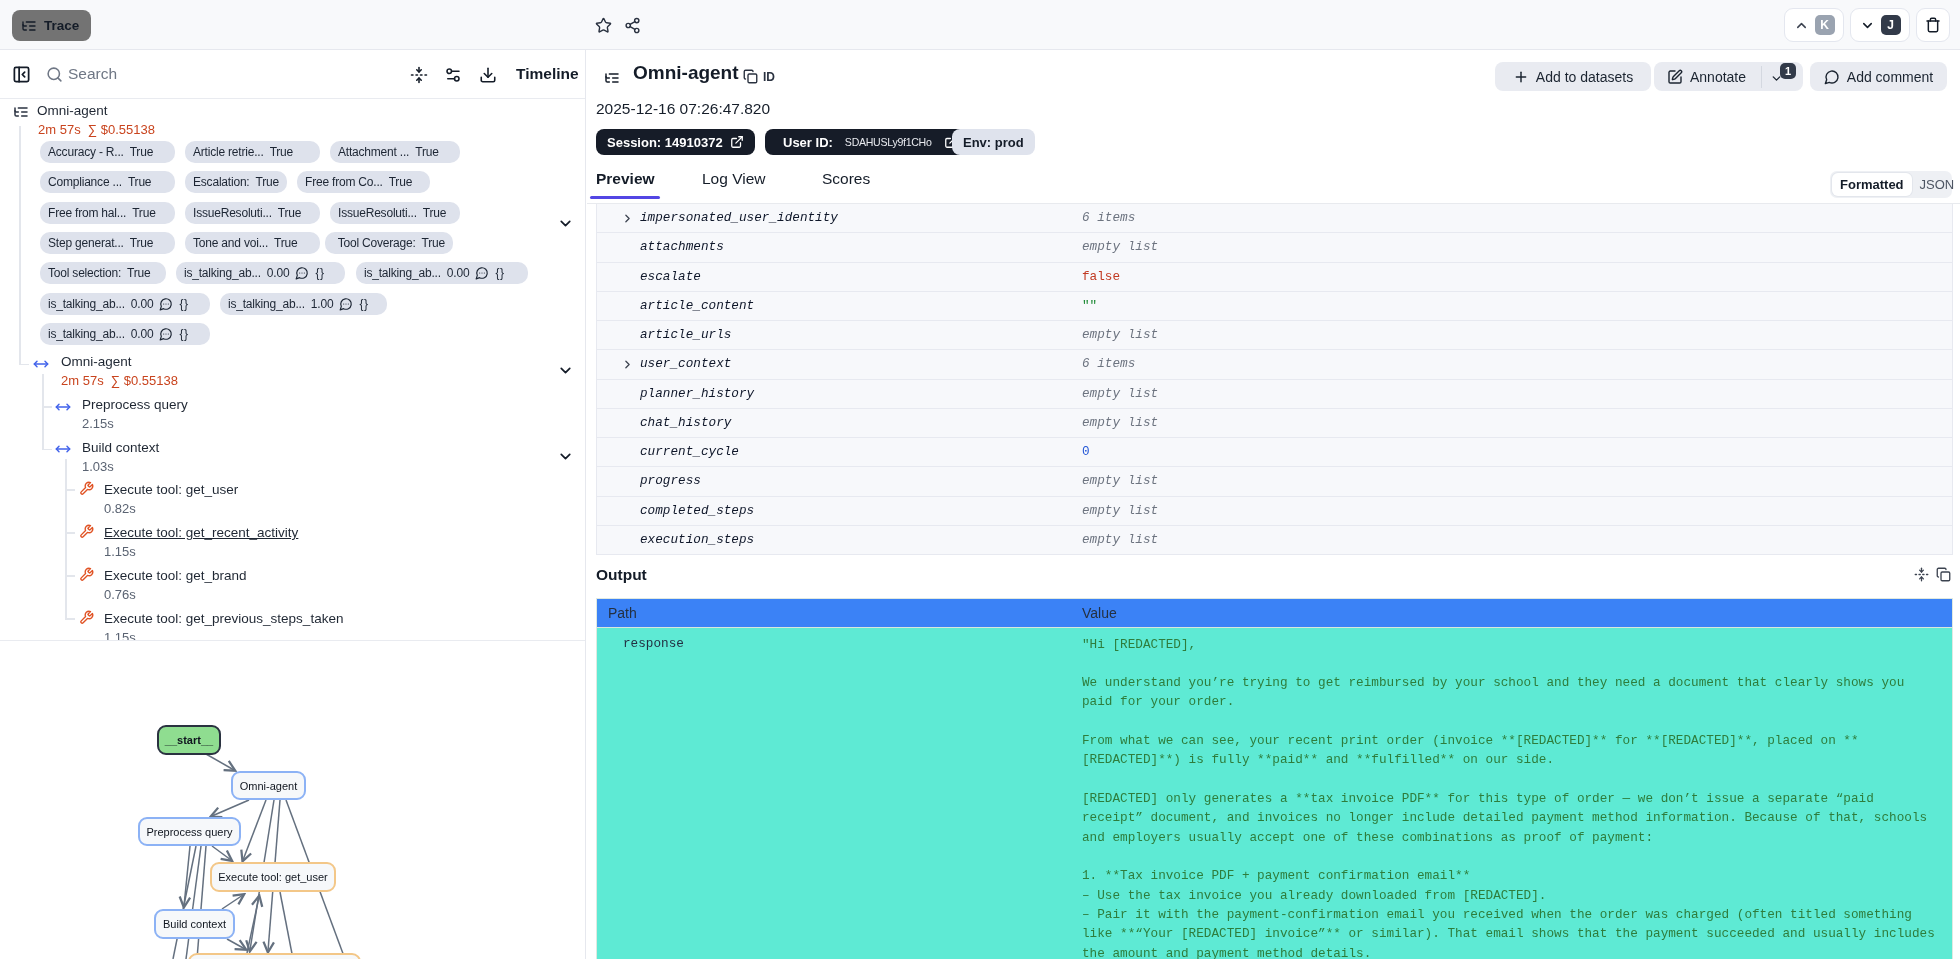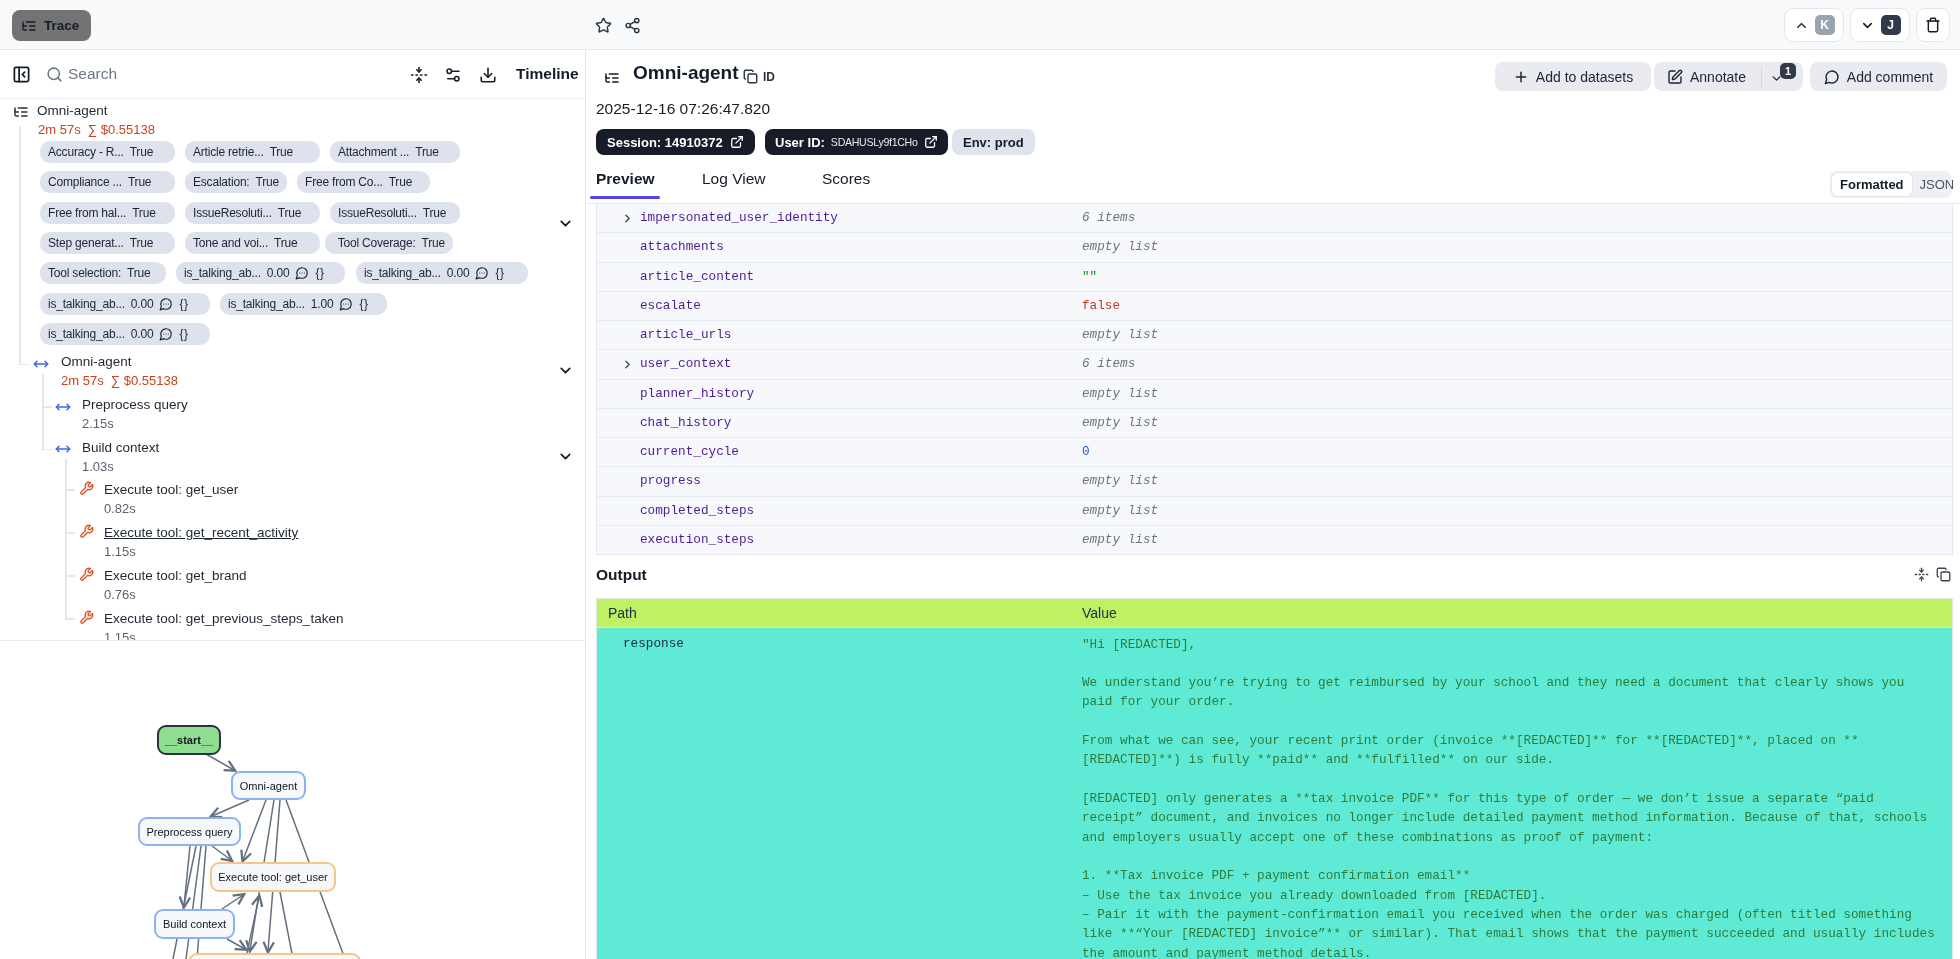--- a/index.html
+++ b/index.html
@@ -65,30 +65,30 @@
   background:#eef0f4; border-radius:7px; display:flex; align-items:center; padding:2px; }
 #fmtseg { background:#fff; border-radius:6px; height:23px; display:flex; align-items:center;
   padding:0 8px; font-size:13px; font-weight:700; color:#141c28; box-shadow:0 0 0 1px #e3e6ec; }
 #jsonseg { padding:0 8px; font-size:13px; color:#4c5462; }
 
 
 #intable { position:absolute; left:9px; top:154px; width:1357px; height:351px;
   border-left:1px solid #e7e9f0; border-right:1px solid #e7e9f0; }
 .irow { position:relative; height:29.25px; background:#f7f8fb; border-bottom:1px solid #e7e9f0; }
 .irow .k { position:absolute; left:43px; top:6px; font-family:"Liberation Mono",monospace;
-  font-size:12.7px; color:#4c1d95; }
+  font-size:12.7px; color:#0f172a;font-style:italic; }
 .irow .v { position:absolute; left:485px; top:6px; font-family:"Liberation Mono",monospace;
   font-size:12.7px; color:#6d7480; font-style:italic; }
 .irow .carr { position:absolute; left:24px; top:8px; }
 
 
 #outlbl { position:absolute; left:9px; top:516px; font-size:15.5px; font-weight:700; color:#141c28; }
 #outtable { position:absolute; left:9px; top:548px; width:1357px; height:361px;
   border:1px solid #dfe9e1; border-bottom:none; }
-#outhdr { position:absolute; left:0; top:0; width:1355px; height:29px; background:#bef264;
+#outhdr { position:absolute; left:0; top:0; width:1355px; height:29px; background:#3b82f6;
   border-bottom:1px solid #d9e8dc; }
 #outhdr .h1 { position:absolute; left:11px; top:6px; font-size:14px; color:#243041; }
 #outhdr .h2 { position:absolute; left:485px; top:6px; font-size:14px; color:#243041; }
 #outbody { position:absolute; left:0; top:29px; width:1355px; height:331px; background:#5eead4; }
 #respkey { position:absolute; left:26px; top:8px; font-family:"Liberation Mono",monospace;
   font-size:12.7px; color:#223042; }
 #respval { position:absolute; left:485px; top:6.5px; font-family:"Liberation Mono",monospace;
   font-size:12.7px; line-height:19.32px; color:#2e7d3c; white-space:pre; }
 </style>
 </head>
@@ -353,21 +353,21 @@
     <div id="rtimestamp">2025-12-16 07:26:47.820</div>
 
     <div class="dbadge" style="left:9px;">
         <b>Session: 14910372</b>
       <svg width="14" height="14" viewBox="0 0 24 24" fill="none" stroke="#fff" stroke-width="2.2" stroke-linecap="round" stroke-linejoin="round">
           <path d="M15 3h6v6"></path>
           <path d="M10 14 21 3"></path>
           <path d="M18 13v6a2 2 0 0 1-2 2H5a2 2 0 0 1-2-2V8a2 2 0 0 1 2-2h6"></path>
         </svg>
     </div>
-    <div class="dbadge" style="left:178px;padding:0 10px;gap:6px;">
+    <div class="dbadge" style="left:178px;padding:0 18px;gap:12px;">
         <b>User ID:</b>
         <span style="font-size:10.6px;letter-spacing:-0.3px;color:#e8eaef;">SDAHUSLy9f1CHo</span>
       <svg width="14" height="14" viewBox="0 0 24 24" fill="none" stroke="#fff" stroke-width="2.2" stroke-linecap="round" stroke-linejoin="round">
           <path d="M15 3h6v6"></path>
           <path d="M10 14 21 3"></path>
           <path d="M18 13v6a2 2 0 0 1-2 2H5a2 2 0 0 1-2-2V8a2 2 0 0 1 2-2h6"></path>
         </svg>
     </div>
     <div class="gbadge" style="left:365px;">Env: prod</div>
 
@@ -413,26 +413,26 @@
             <path d="m9 18 6-6-6-6"></path>
           </svg>
           <span class="k">impersonated_user_identity</span>
           <span class="v">6 items</span>
         </div>
       <div class="irow">
           <span class="k">attachments</span>
           <span class="v">empty list</span>
         </div>
       <div class="irow">
+          <span class="k">escalate</span>
+          <span class="v" style="color:#c13a22;font-style:normal;">false</span>
+        </div>
+      <div class="irow">
           <span class="k">article_content</span>
           <span class="v" style="color:#1e8a35;font-style:normal;">""</span>
-        </div>
-      <div class="irow">
-          <span class="k">escalate</span>
-          <span class="v" style="color:#c13a22;font-style:normal;">false</span>
         </div>
       <div class="irow">
           <span class="k">article_urls</span>
           <span class="v">empty list</span>
         </div>
       <div class="irow">
           <svg class="carr" width="13" height="13" viewBox="0 0 24 24" fill="none" stroke="#3c4350" stroke-width="2.4" stroke-linecap="round" stroke-linejoin="round">
             <path d="m9 18 6-6-6-6"></path>
           </svg>
           <span class="k">user_context</span>

